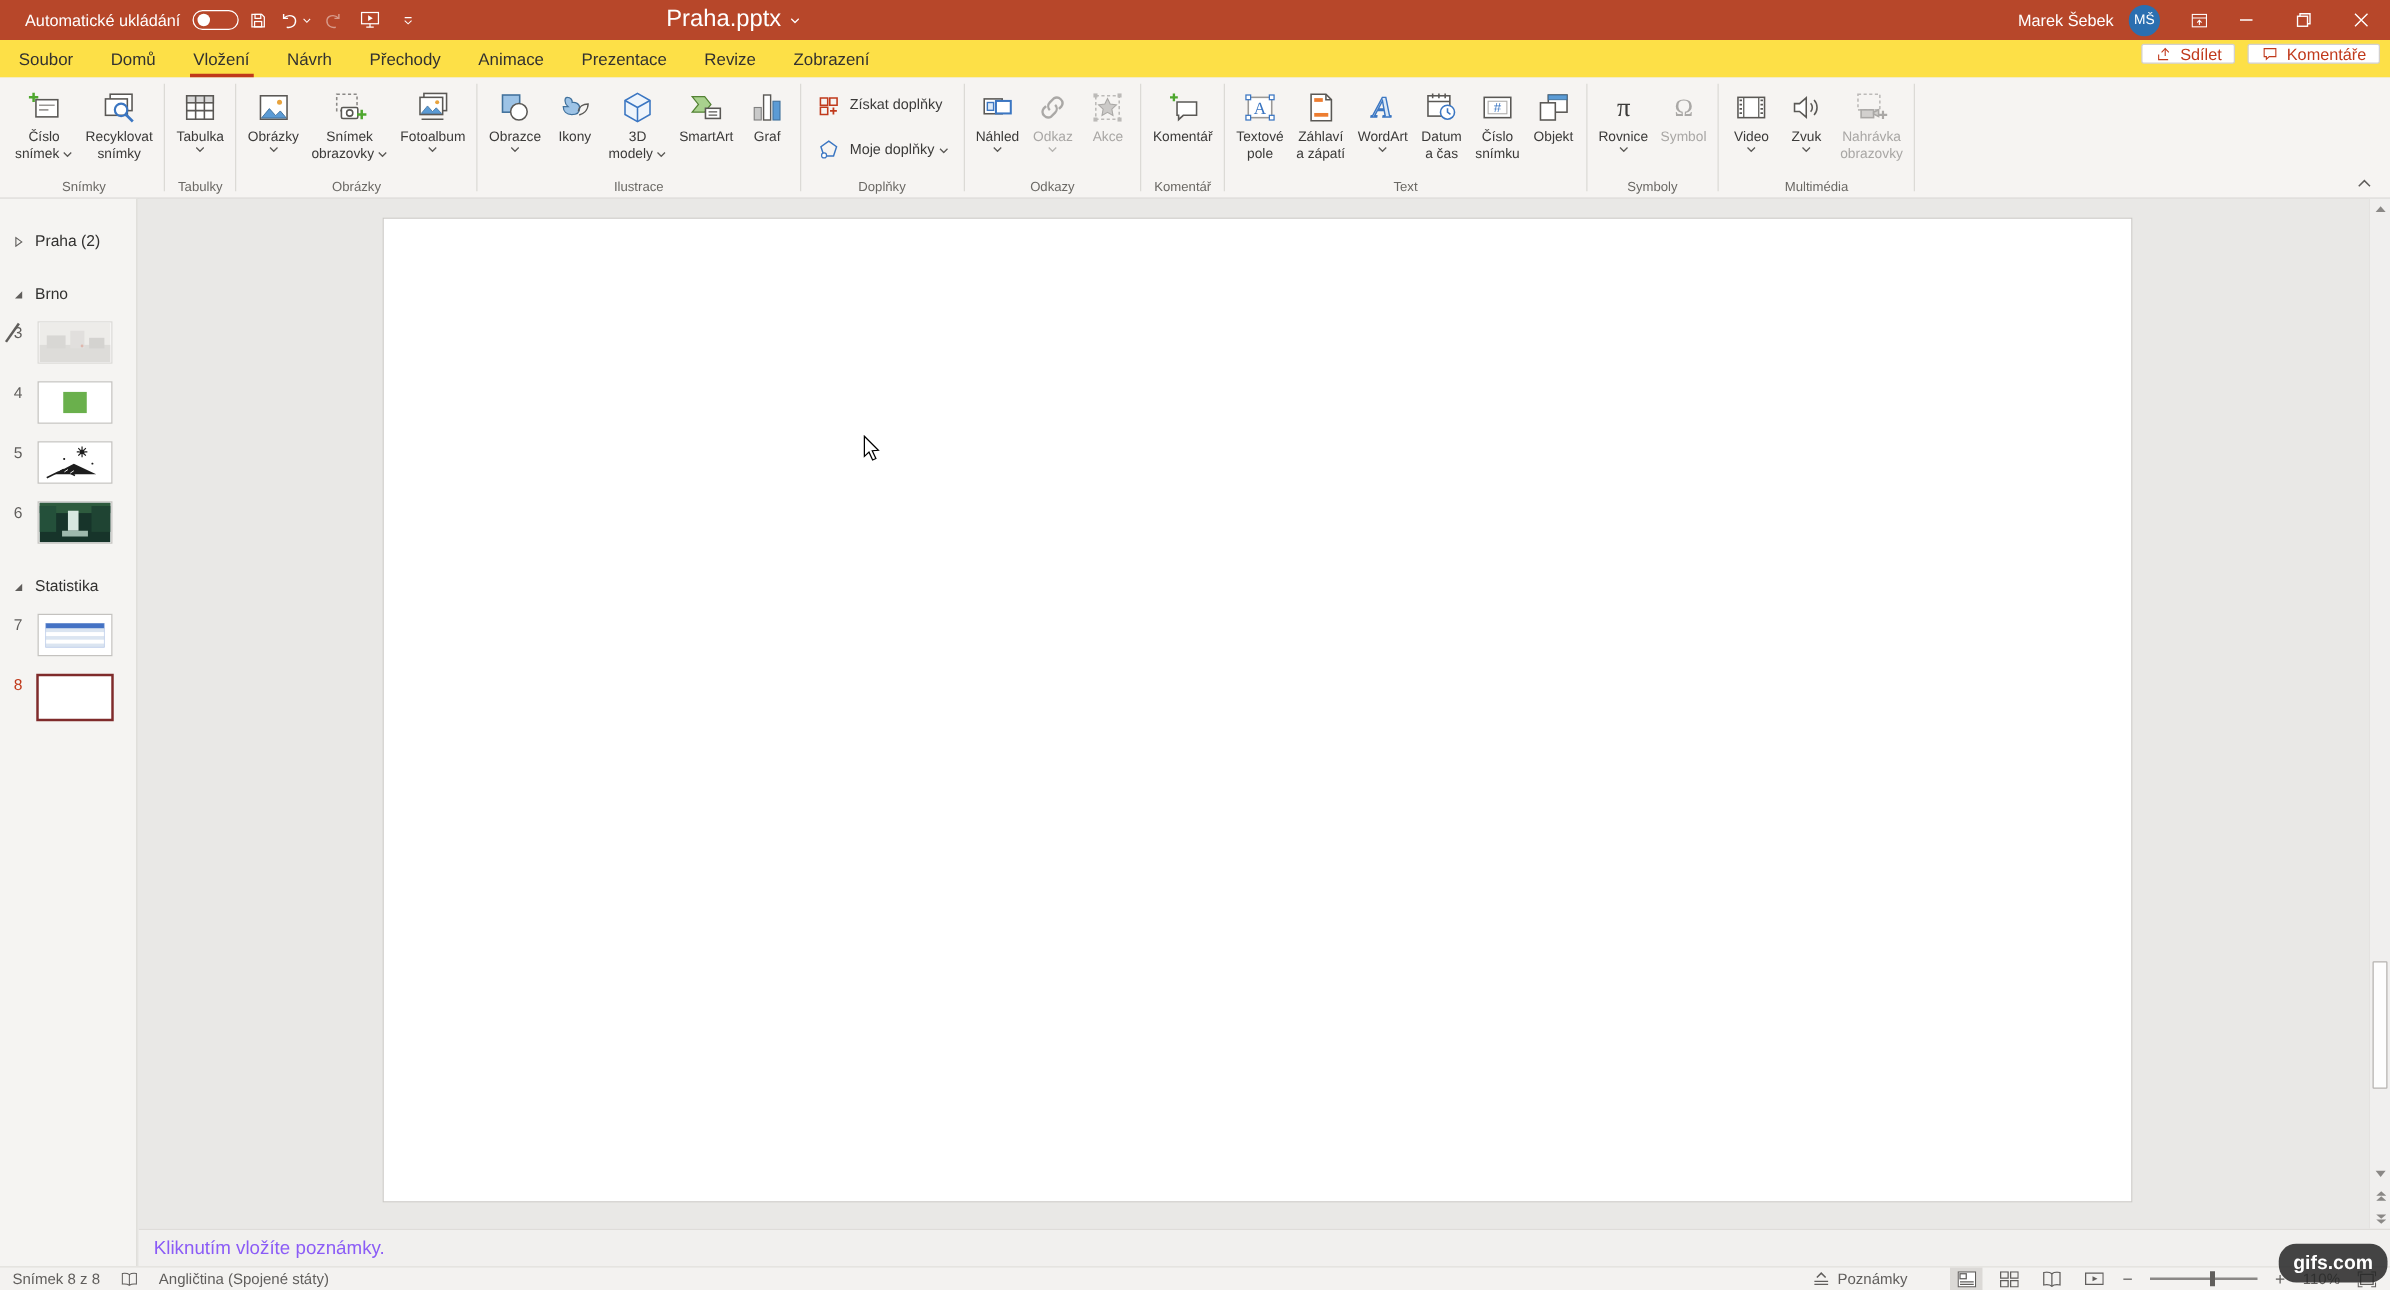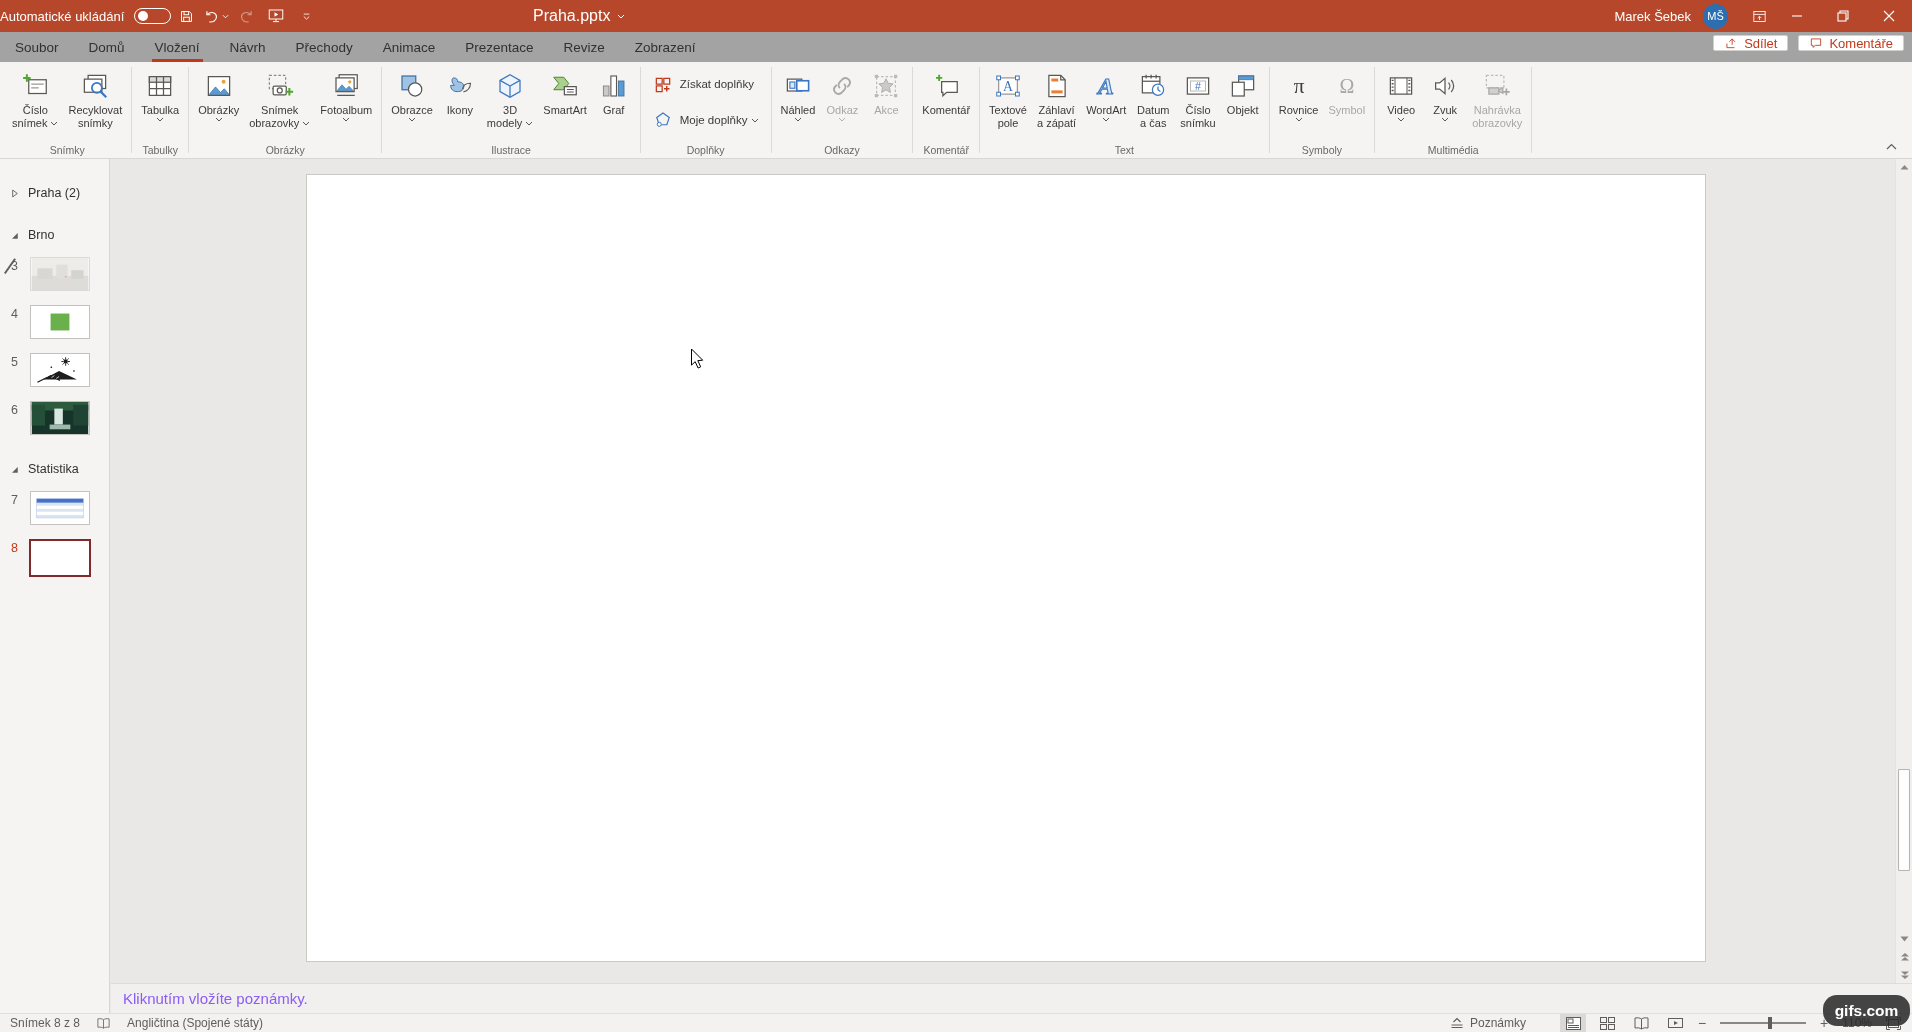--- a/index.html
+++ b/index.html
@@ -1,36 +1,36 @@
 <!DOCTYPE html>
 <html><head>
 <meta charset="utf-8">
 <style>
   *{margin:0;padding:0;box-sizing:border-box}
   html,body{width:1912px;height:1032px;overflow:hidden;font-family:"Liberation Sans",sans-serif;background:#e9e8e6;position:relative}
 
   
   .titlebar{position:absolute;left:0;top:0;width:1912px;height:32px;background:#b7472a;color:#fff;display:flex;align-items:center}
-  .autosave-label{font-size:13px;white-space:nowrap}
+  .autosave-label{font-size:13px;margin-left:20px;white-space:nowrap}
   .toggle{width:37px;height:16px;border:1px solid #fff;border-radius:9px;margin-left:10px;position:relative;cursor:pointer}
   .toggle .knob{width:10px;height:10px;background:#fff;border-radius:50%;position:absolute;left:3px;top:2px}
   .tb-btn{width:30px;height:32px;display:flex;align-items:center;justify-content:center}
   .tb-btn svg{display:block}
   .tb-btn.dim{opacity:.45}
-  .doc-title{position:absolute;left:533px;top:0;height:32px;display:flex;align-items:center;gap:7px;font-size:16px}
+  .doc-title{position:absolute;left:533px;top:0;height:32px;display:flex;align-items:center;gap:7px;font-size:19px}
   .searchbox{position:absolute;left:785px;top:4px;width:367px;height:24px;background:#efc8bb;border-radius:2px;display:flex;align-items:center;padding:0 10px;gap:9px}
   .searchbox input{background:transparent;border:none;outline:none;font-size:13.5px;color:#43302a;font-family:"Liberation Sans",sans-serif;width:280px}
   .searchbox input::placeholder{color:#43302a;opacity:1}
   .tb-right{position:absolute;right:0;top:0;height:32px;display:flex;align-items:center}
   .user-name{font-size:13px;margin-right:12px}
   .avatar{width:25px;height:25px;border-radius:50%;background:#2b6fb0;color:#fff;font-size:11px;display:flex;align-items:center;justify-content:center;margin-right:16px}
   .win-btn{width:46px;height:32px;display:flex;align-items:center;justify-content:center}
 
   
-  .tabrow{position:absolute;left:0;top:32px;width:1912px;height:30px;background:#a3a3a3;display:flex;align-items:stretch}
+  .tabrow{position:absolute;left:0;top:32px;width:1912px;height:30px;background:#fde047;display:flex;align-items:stretch}
   .tab{padding:0 15px;display:flex;align-items:center;font-size:13.5px;color:#323130;position:relative;cursor:pointer}
   .tab.active{font-weight:normal}
   .tab.active::after{content:"";position:absolute;left:12px;right:12px;bottom:0;height:3px;background:#c0391b}
   .tab-actions{position:absolute;right:8px;top:3px;display:flex;gap:10px}
   .pill-btn{height:16px;border:1px solid #d2d0cd;background:#fff;border-radius:2px;color:#c0391b;font-size:13px;display:flex;align-items:center;gap:6px;padding:0 10px;cursor:pointer}
 
   
   .ribbon{position:absolute;left:0;top:62px;width:1912px;height:97px;background:#f6f4f2;border-bottom:1px solid #d8d6d3;display:flex;align-items:stretch;padding-left:4px}
   .ribbon-group{display:flex;flex-direction:column;align-items:center;padding:2px 3px 0}
   .rg-buttons{flex:1;display:flex;align-items:flex-start}

